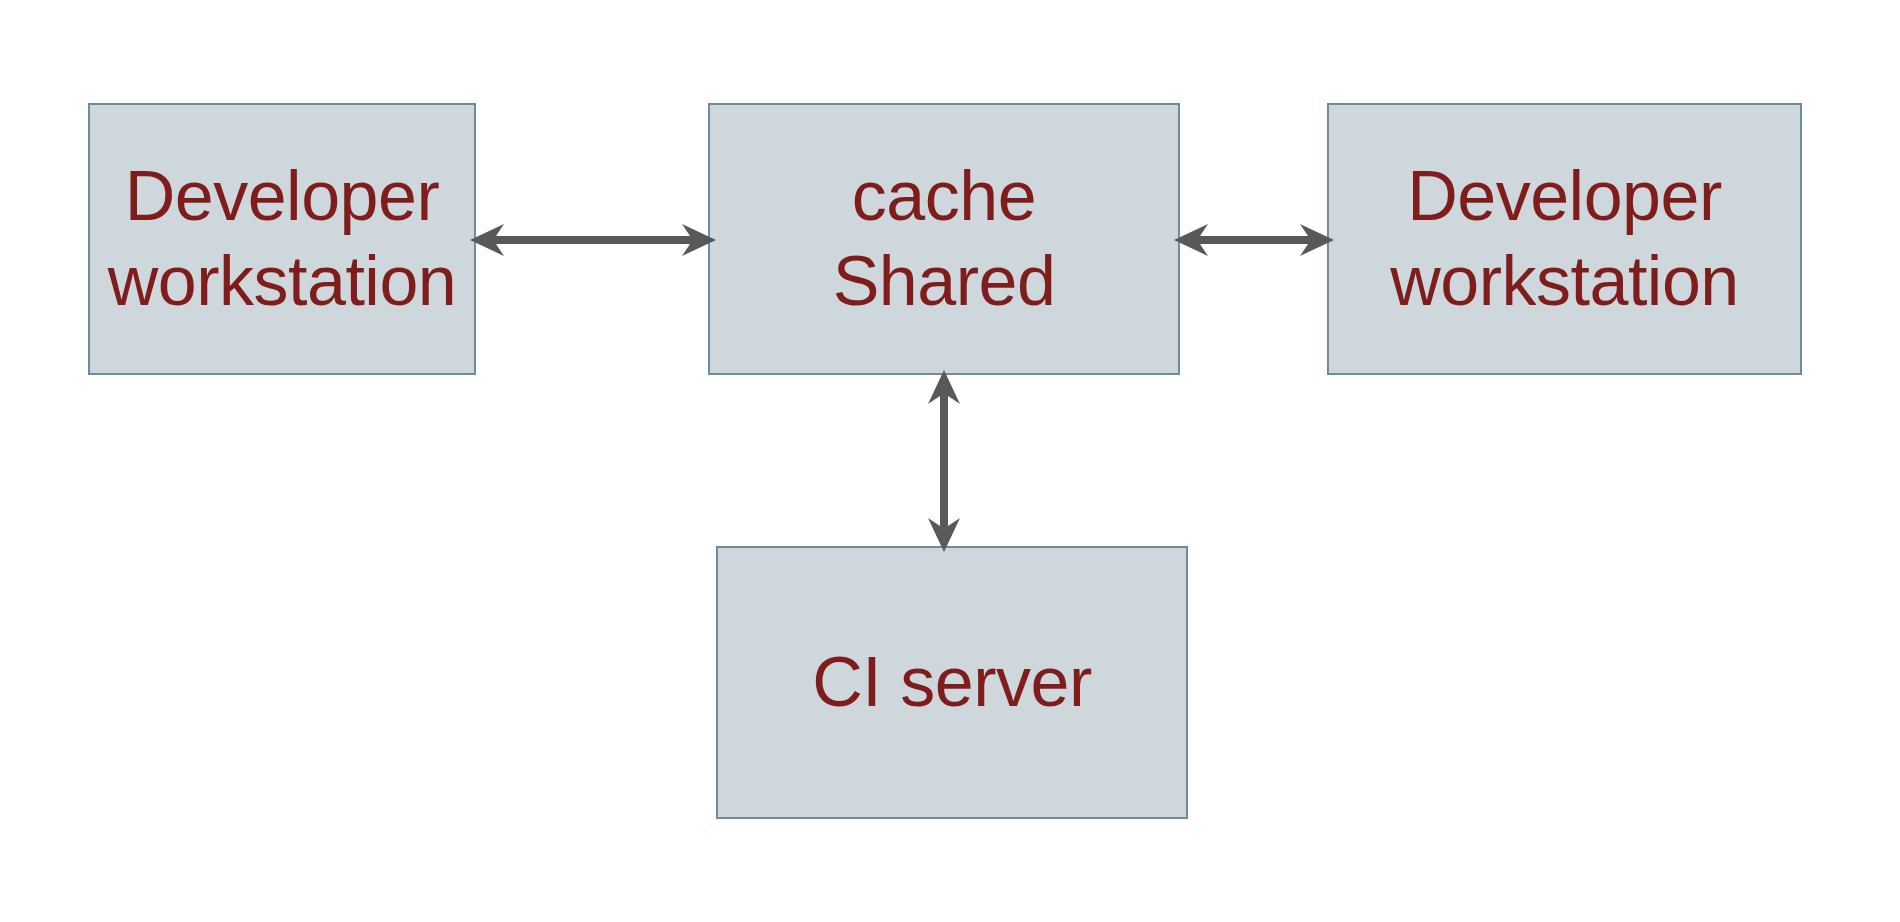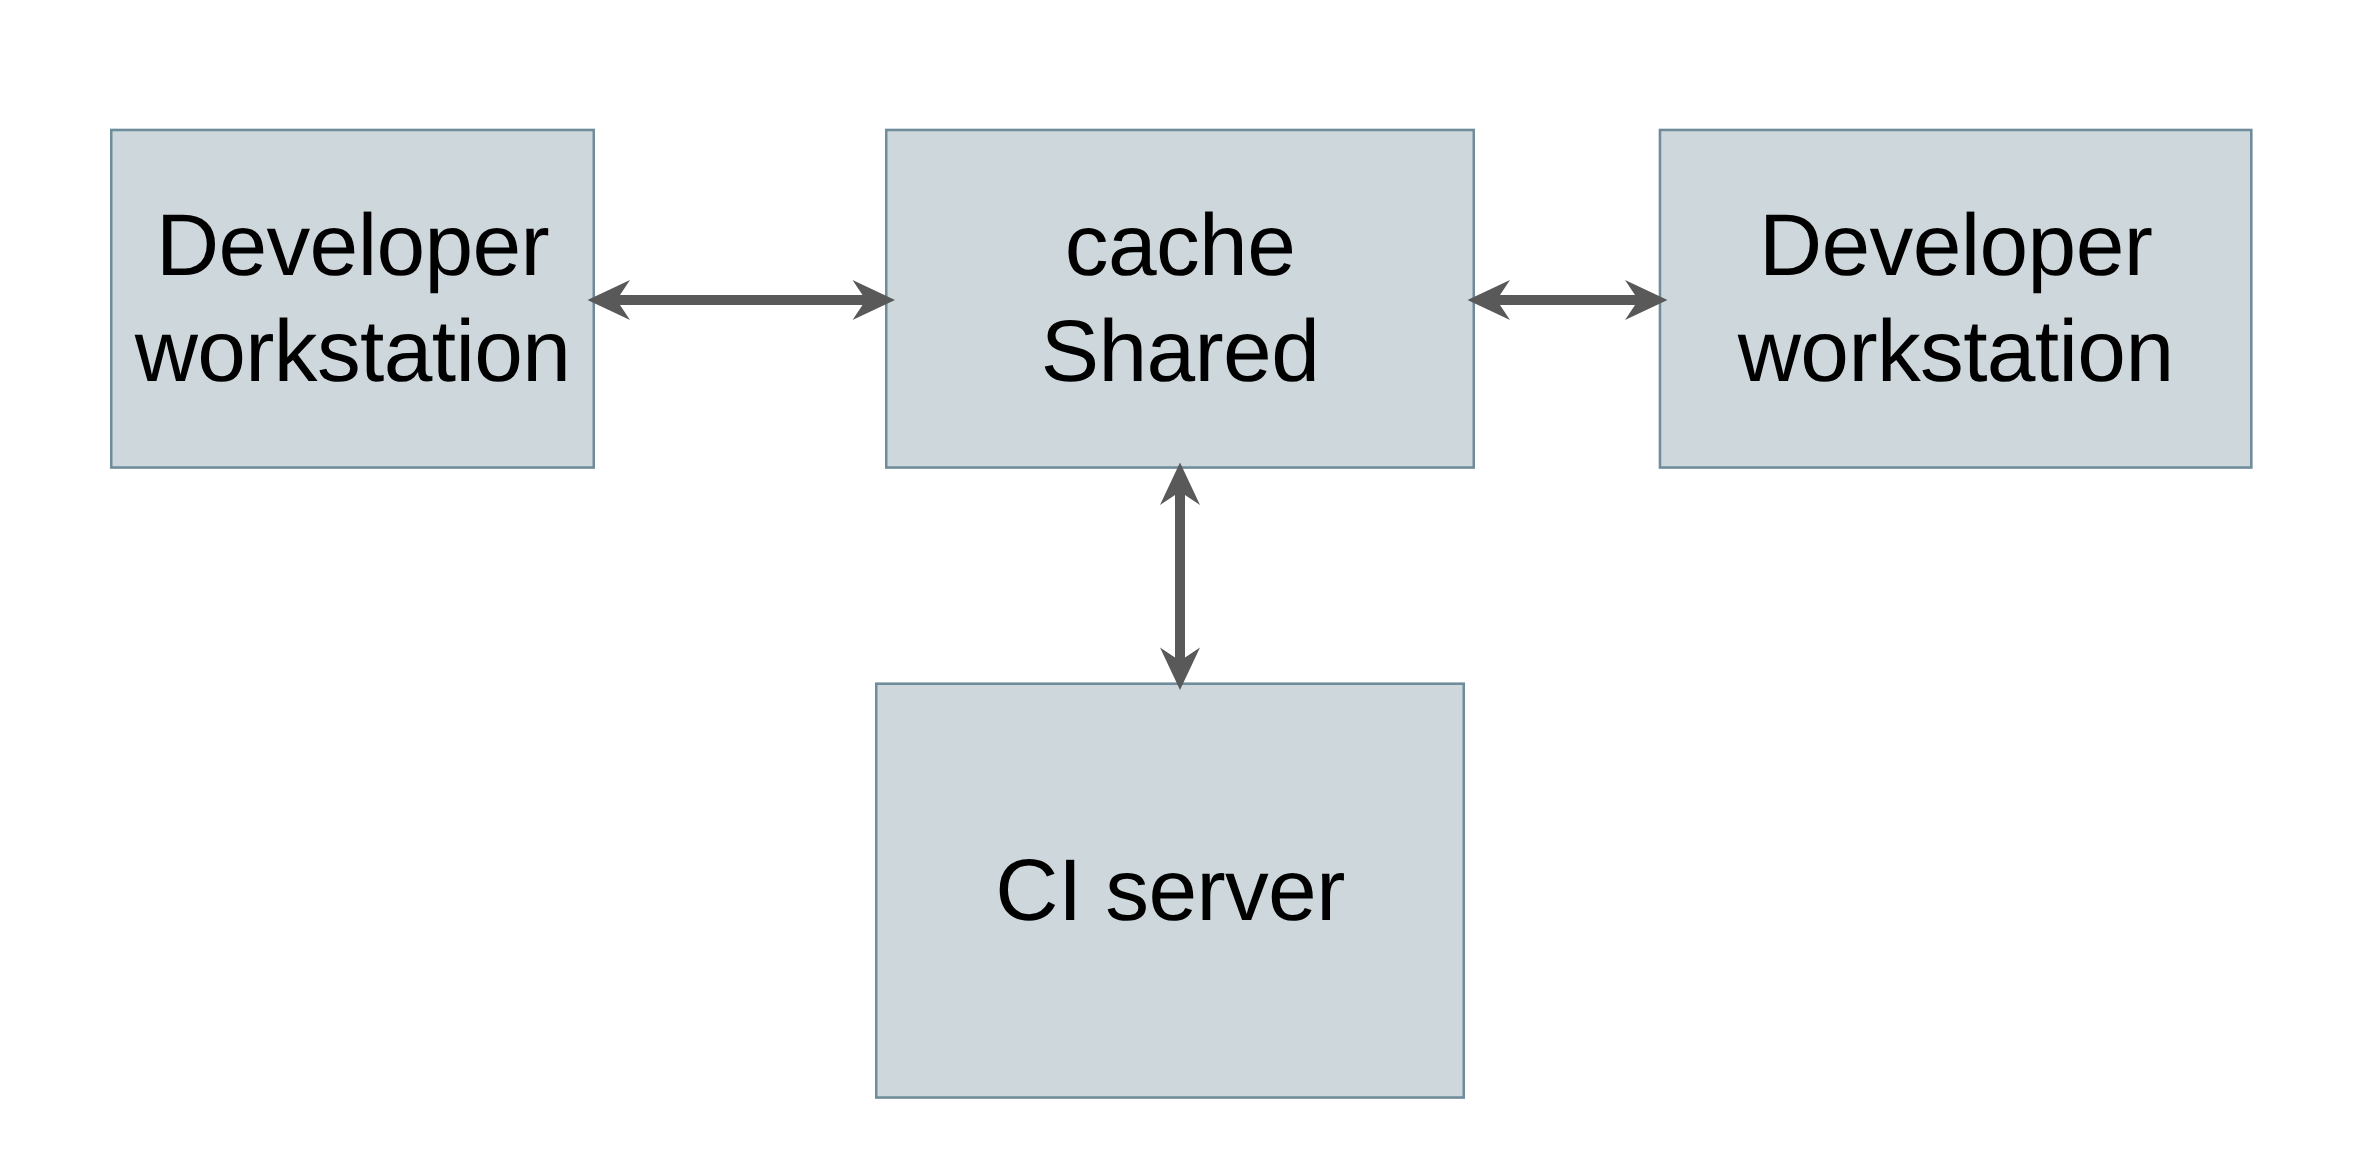--- a/index.html
+++ b/index.html
@@ -31,31 +31,31 @@
     align-items: center;
     justify-content: center;
     text-align: center;
   }
 
   .node-label {
     font-family: "Liberation Sans", sans-serif;
     font-size: 70px;
     line-height: 85px;
     font-weight: 400;
-    color: #000000;
+    color: #7f1d1d;
     letter-spacing: -0.5px;
     white-space: pre;
     user-select: none;
   }
 
   
   #node-dev-left  { left: 88px;  top: 103px; width: 388px; height: 272px; }
   #node-cache     { left: 708px; top: 103px; width: 472px; height: 272px; }
   #node-dev-right { left: 1327px;top: 103px; width: 475px; height: 272px; }
-  #node-ci        { left: 700px; top: 546px; width: 472px; height: 333px; }
+  #node-ci        { left: 716px; top: 546px; width: 472px; height: 273px; }
 
   .connector {
     position: absolute;
     pointer-events: none;
   }
 
   #conn-left-cache  { left: 470px;  top: 214px; width: 246px; height: 52px; }
   #conn-cache-right { left: 1174px; top: 214px; width: 160px; height: 52px; }
   #conn-cache-ci    { left: 918px;  top: 370px; width: 52px;  height: 182px; }
 

